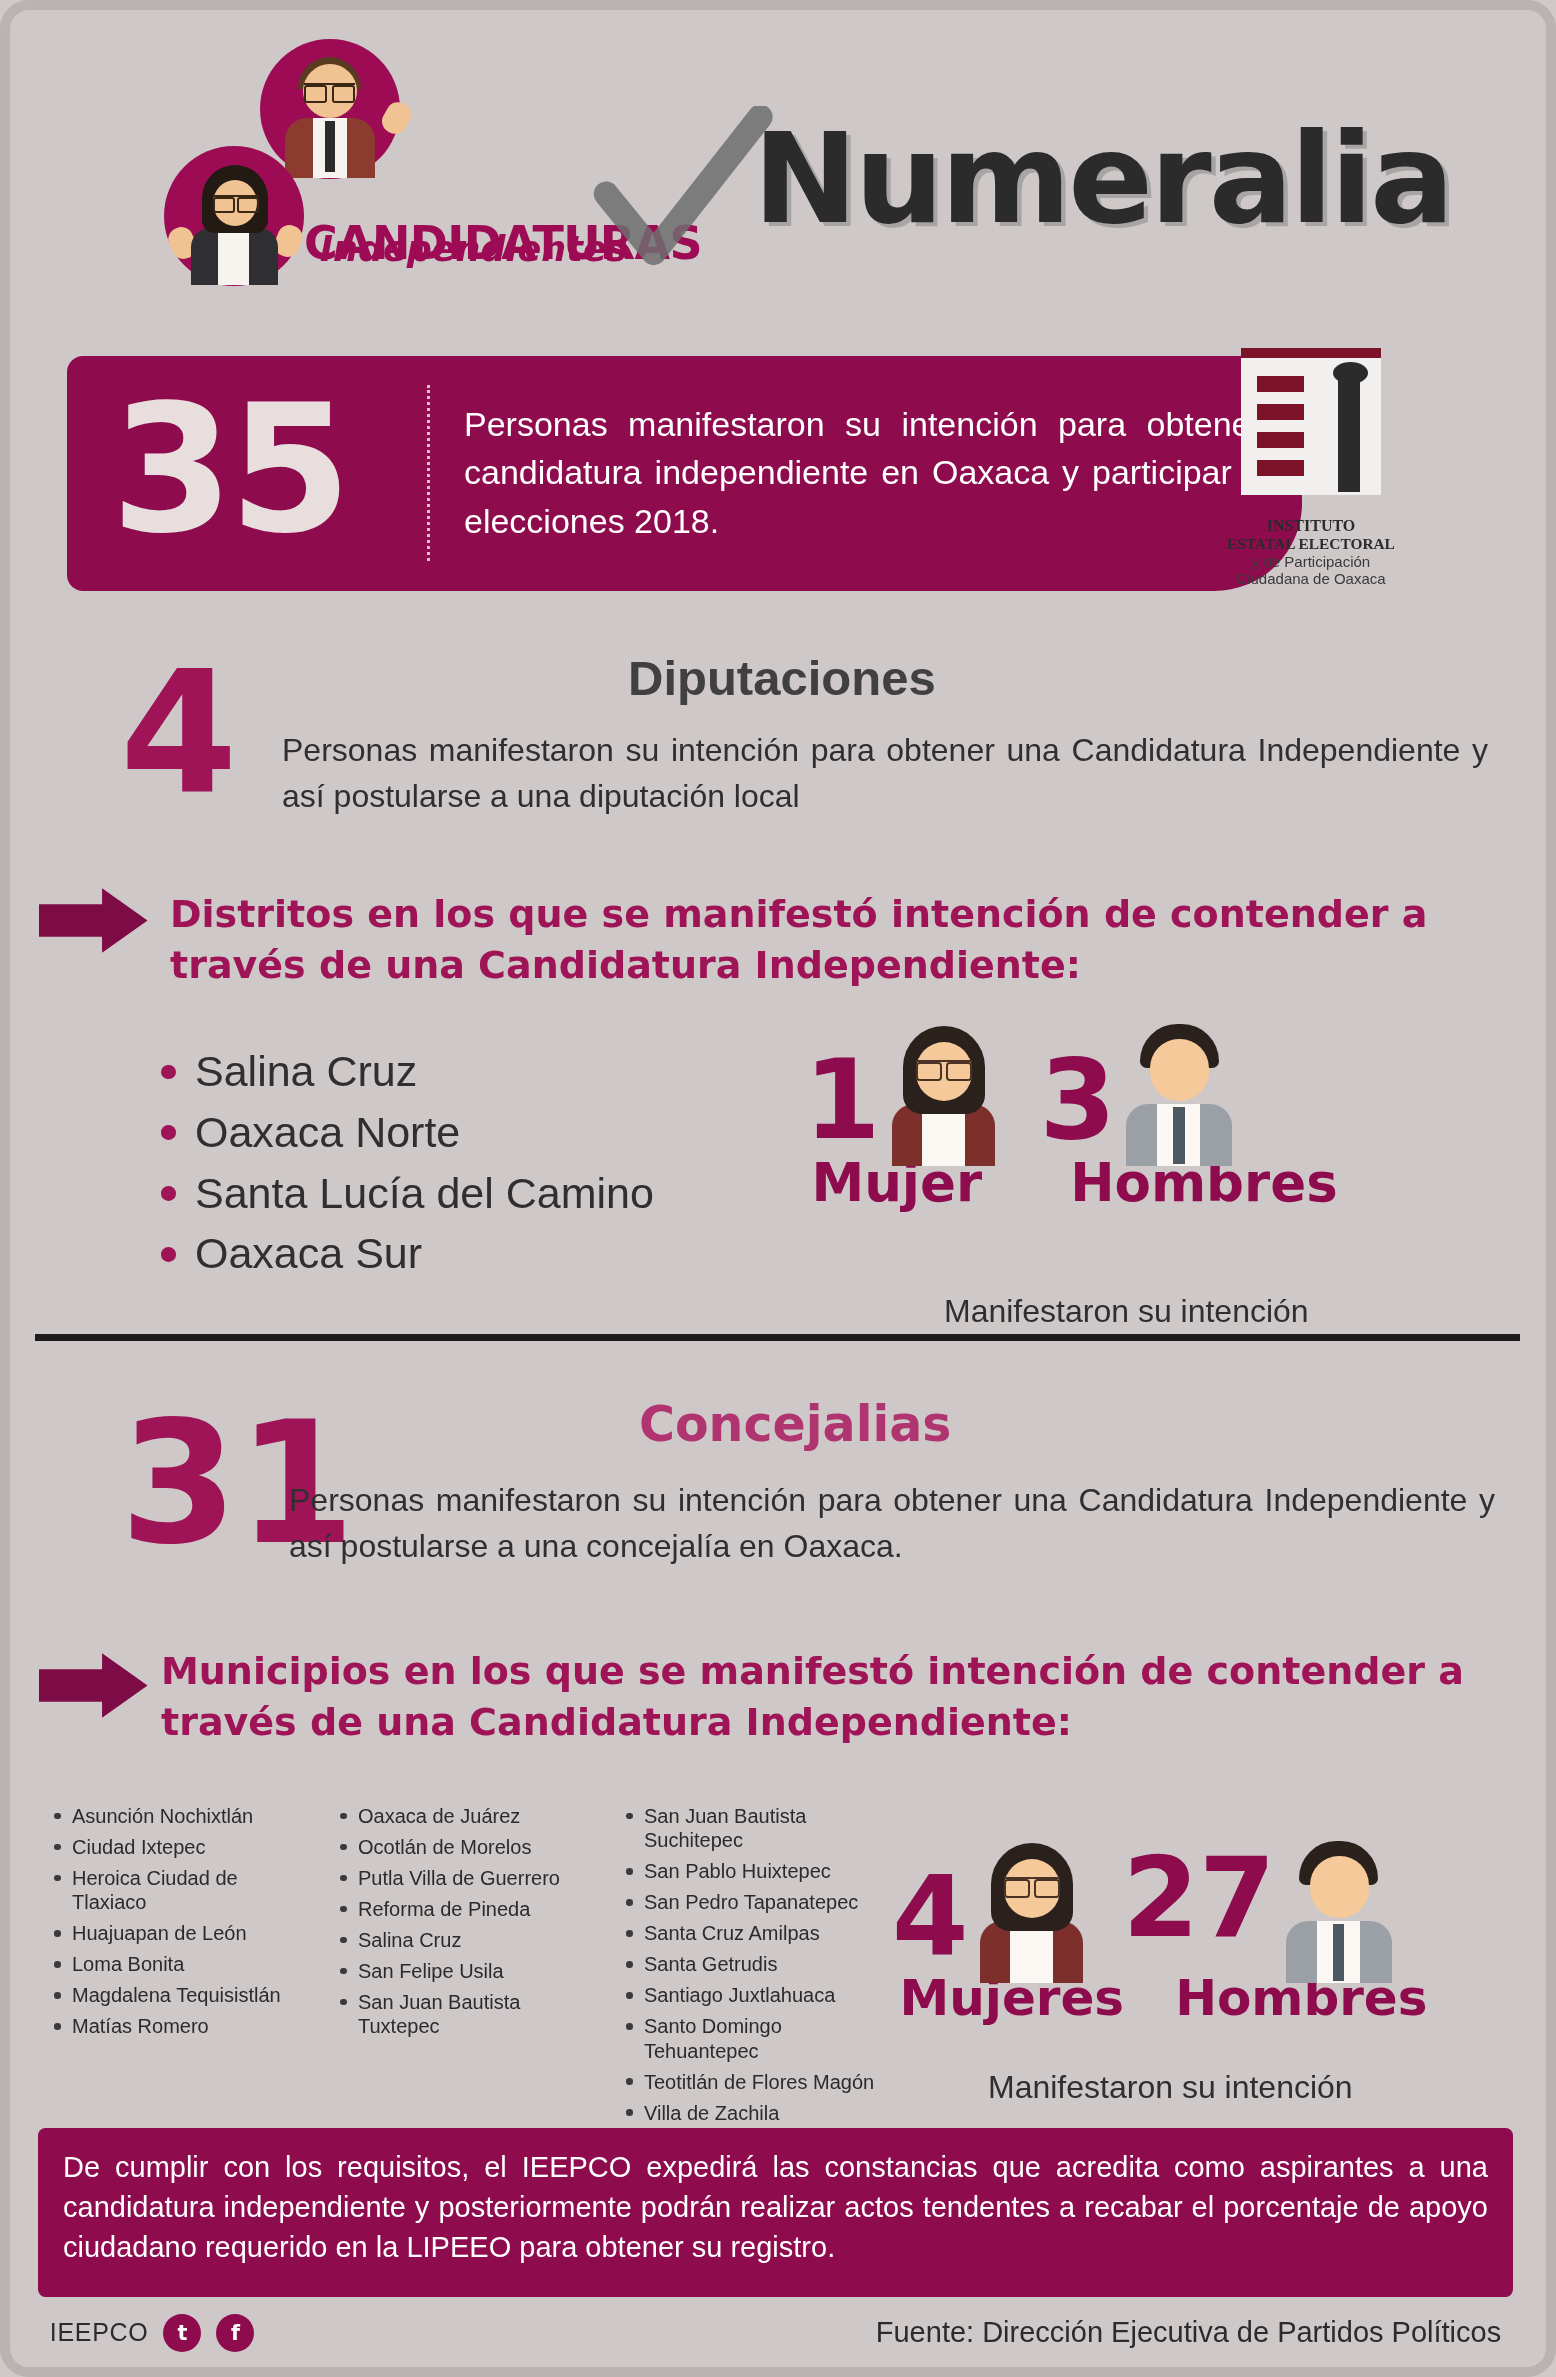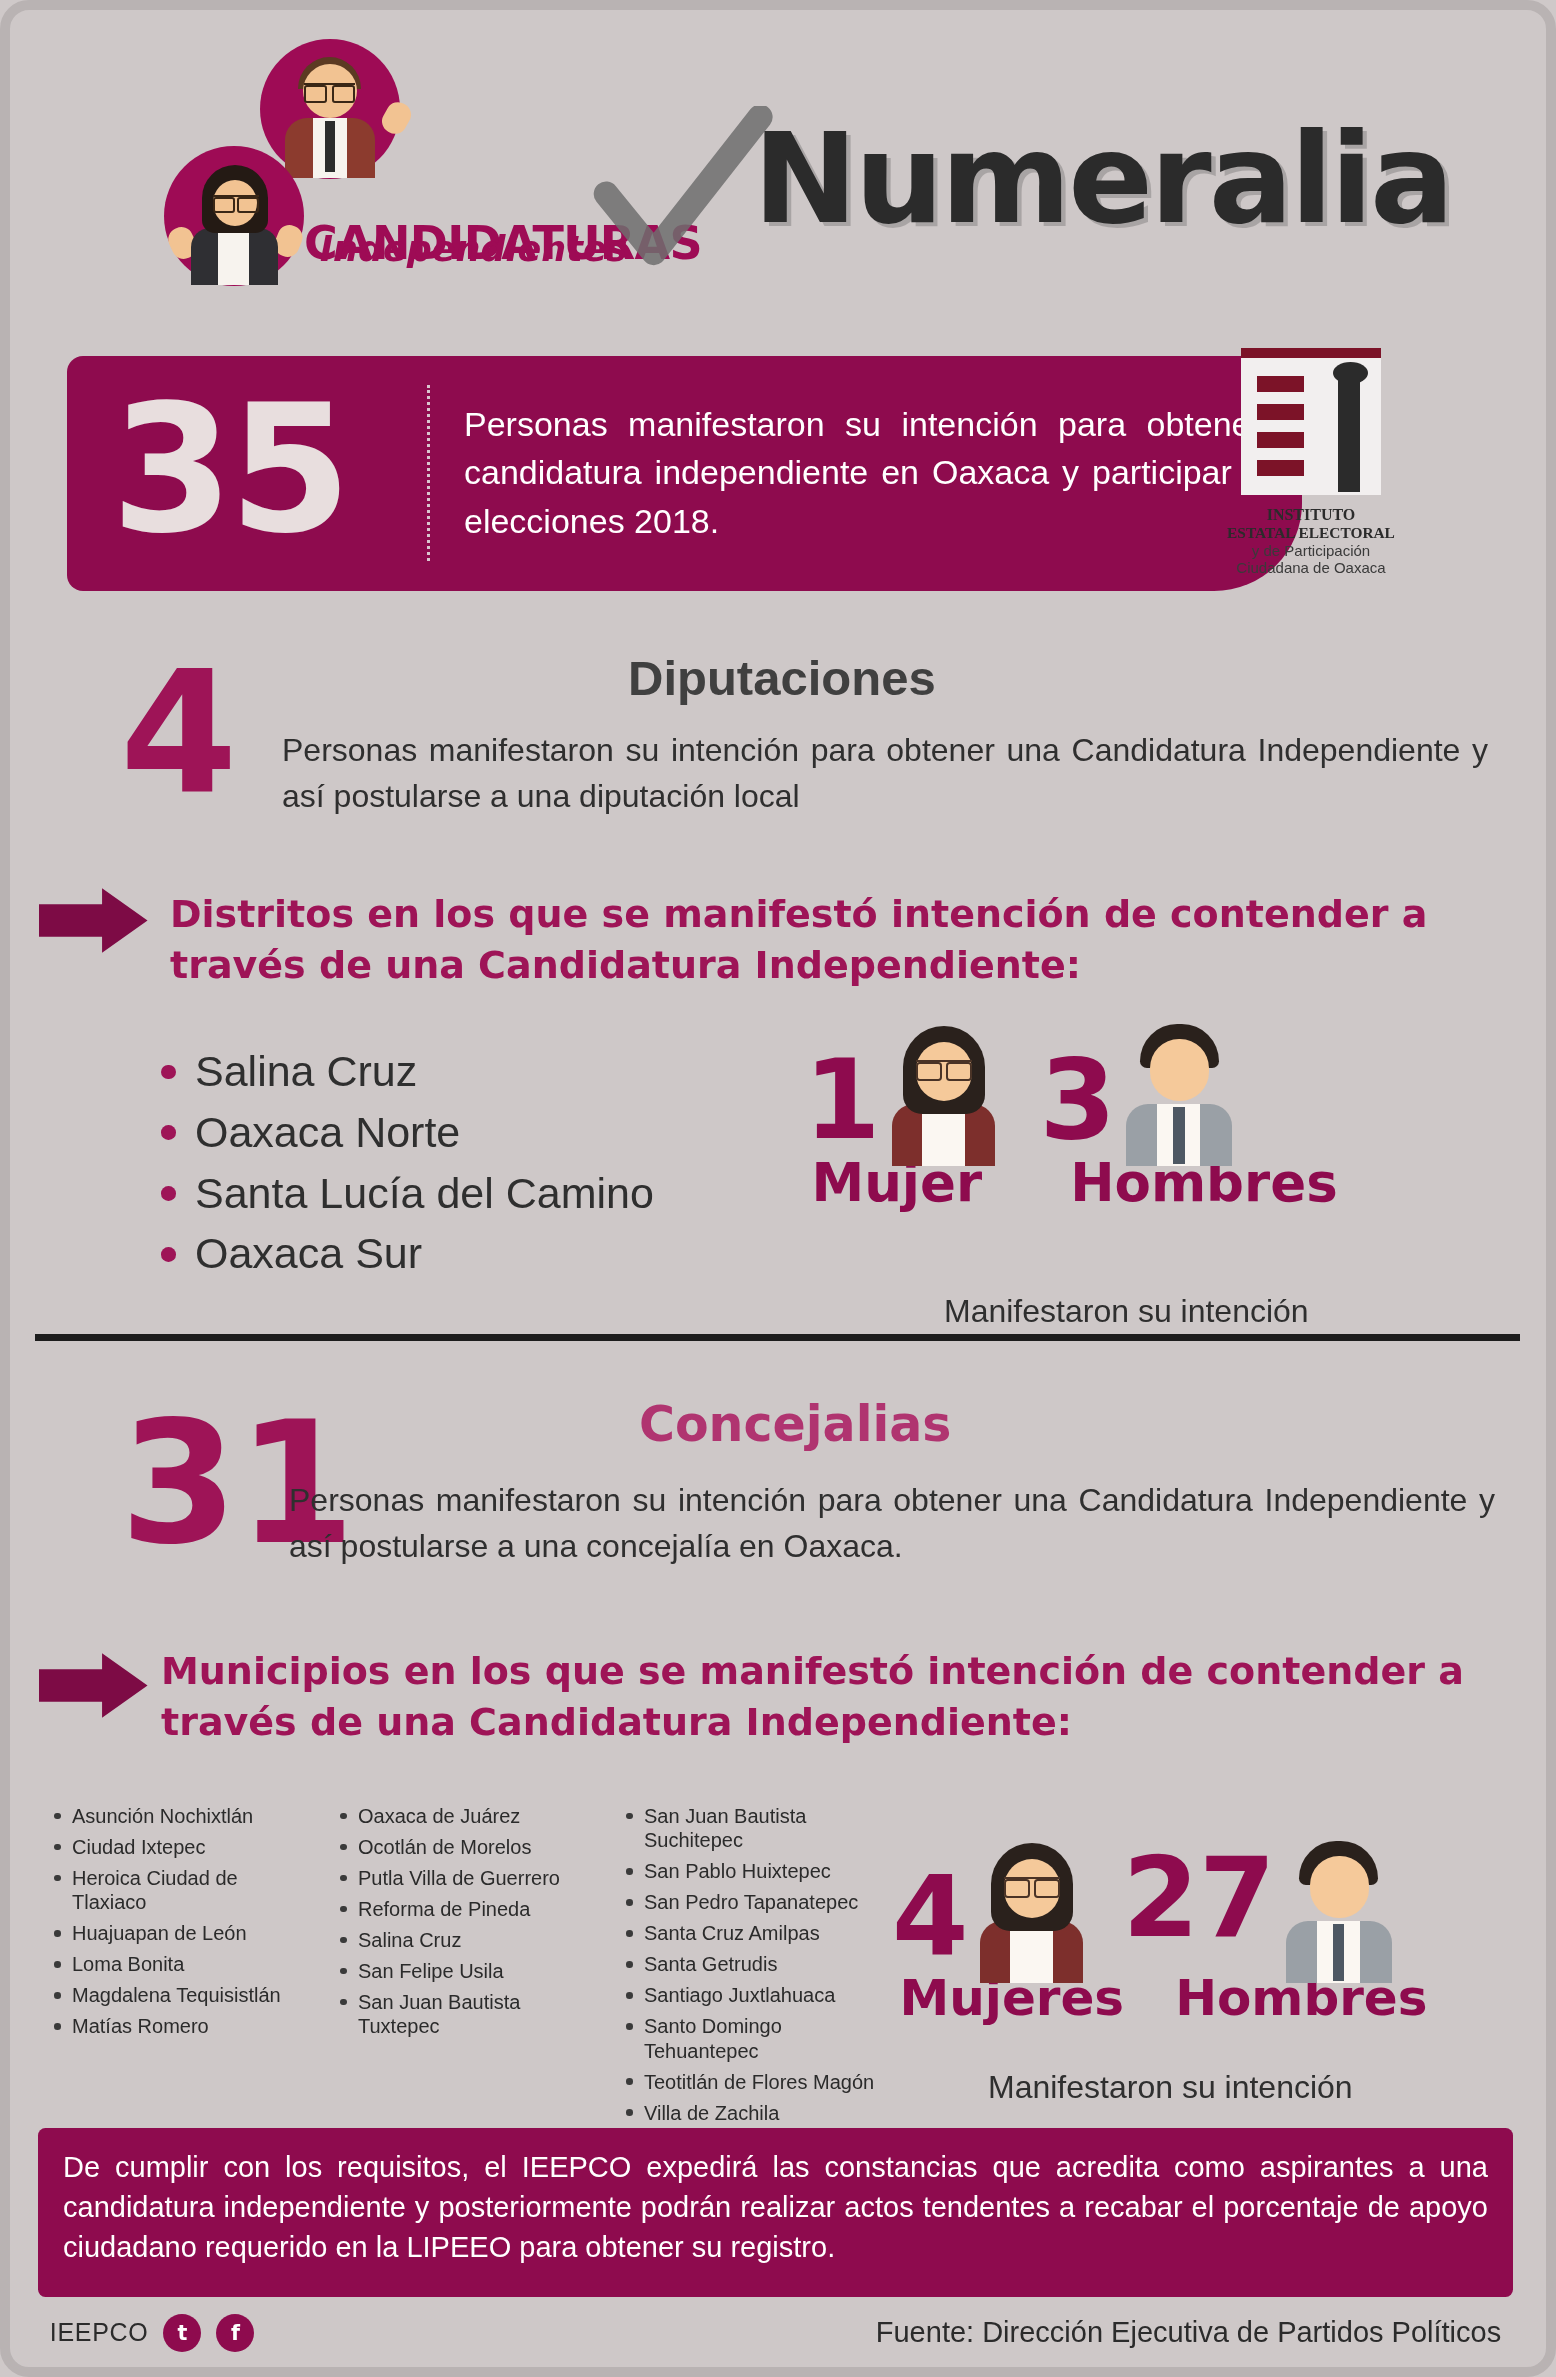--- a/index.html
+++ b/index.html
@@ -191,21 +191,21 @@
     position: absolute; right: 20.6px; top: 10.3px;
     width: 22px; height: 124px;
     background: #2b2b2b;
   }
   .ieepco-logo .dot {
     position: absolute; right: 13.2px; top: 4.4px;
     width: 35px; height: 22px; border-radius: 50%;
     background: #2b2b2b;
   }
   .ieepco-logo .l1 {
-    font-size: 16px; font-weight: bold; color: #2b2b2b; margin-top: 11px;
+    font-size: 16px; font-weight: bold; color: #2b2b2b; margin-top: 22px;
     font-family: "Liberation Serif", serif;
   }
   .ieepco-logo .l2 {
     font-size: 15.4px; font-weight: bold; color: #2b2b2b;
     font-family: "Liberation Serif", serif;
   }
   .ieepco-logo .l3 { font-size: 15px; color: #3a3a3a; }
 
   
   .sec-num {

